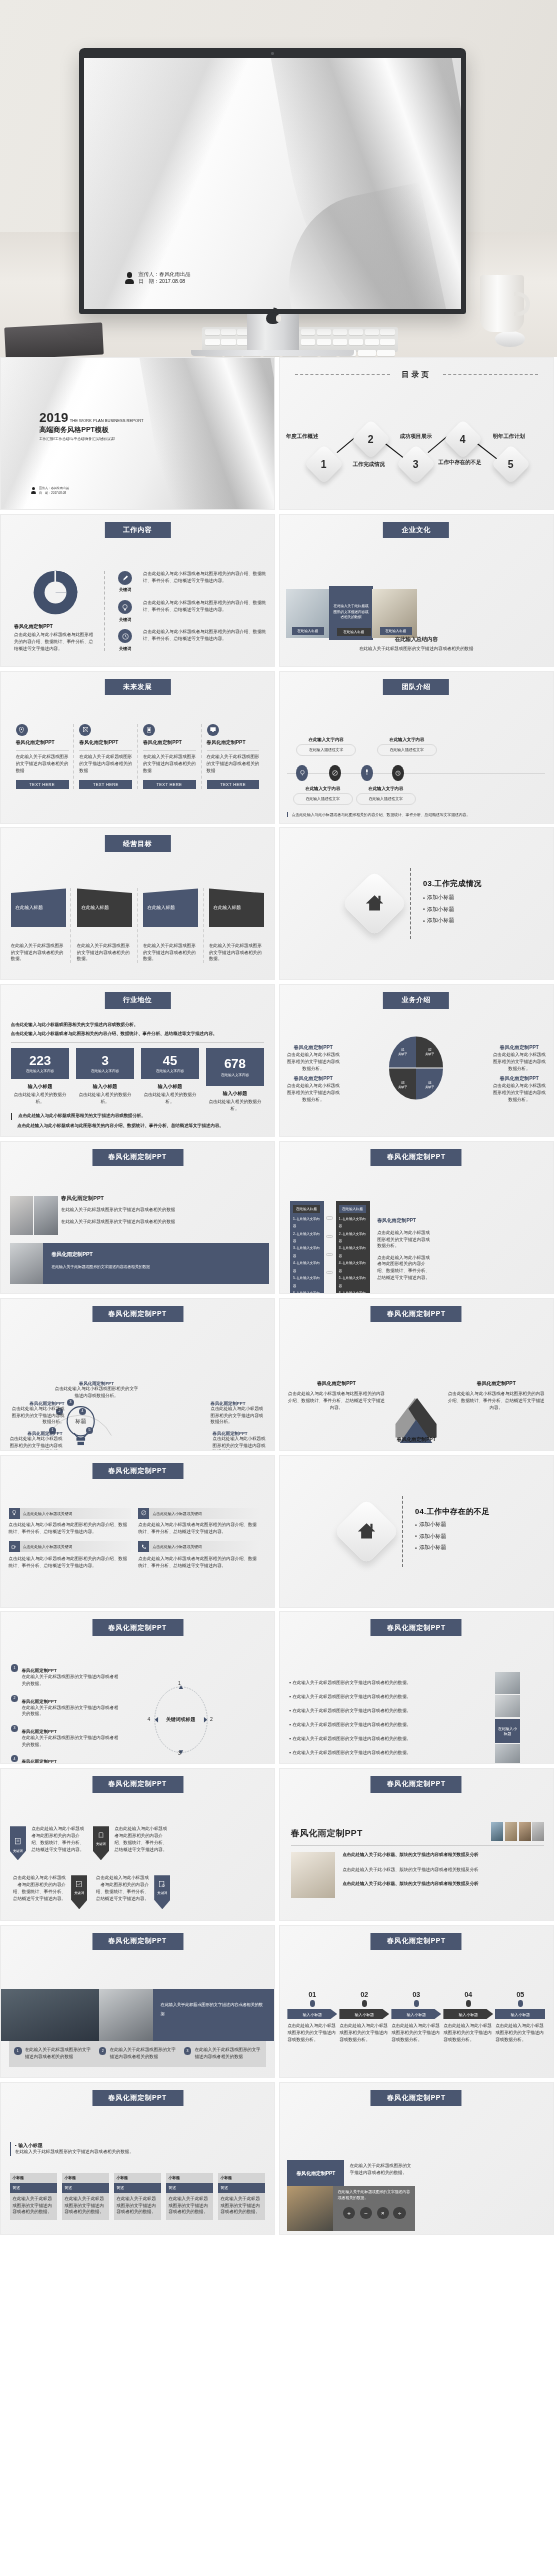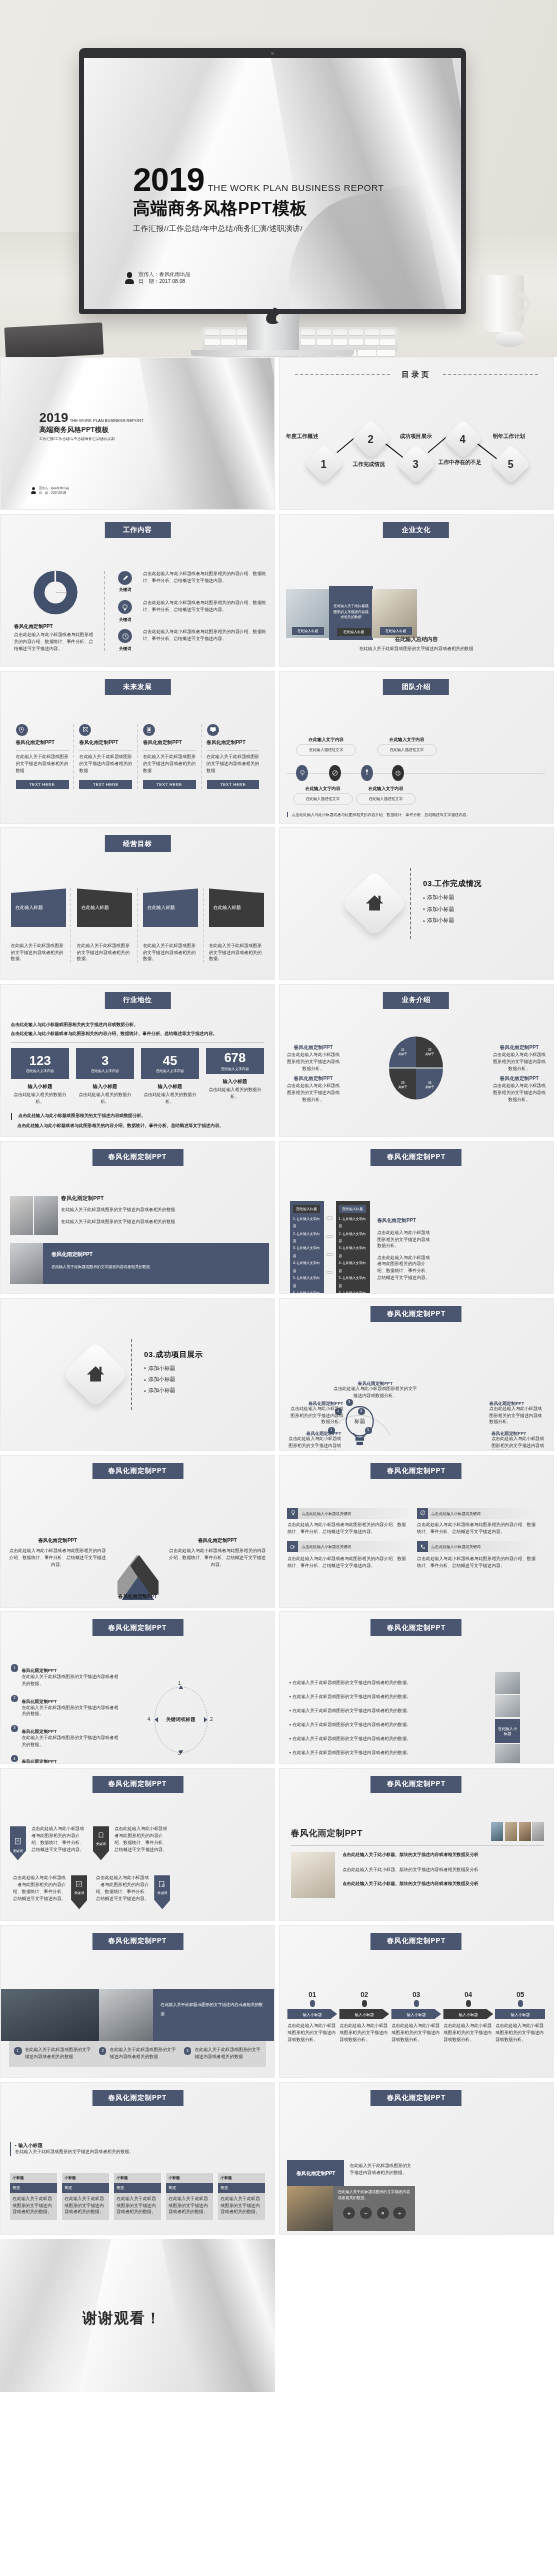--- a/index.html
+++ b/index.html
@@ -202,25 +202,20 @@
         <div class="handle"></div>
       </div>
 
     <div class="imac">
       <div class="bezel">
         <div class="cam"></div>
         <div class="screen">
           <div class="wave w1"></div>
             <div class="wave w2"></div>
             <div class="wave w3"></div>
-          <div class="hero-text">
-            <span class="hero-year">2019</span><span class="hero-sub-en">THE WORK PLAN BUSINESS REPORT</span>
-            <div class="hero-cn">高端商务风格PPT模板</div>
-            <div class="hero-tags">工作汇报//工作总结/年中总结/商务汇演/述职演讲/</div>
-          </div>
           <div class="hero-meta">
             <span class="person-ico">
                 <i class="h"></i>
                 <i class="b"></i>
               </span>
             <span class="lines">
               <div>宣传人：春风化雨出品</div>
               <div>日　期：2017.08.08</div>
             </span>
           </div>
@@ -500,21 +495,21 @@
     </div>
 
     <div class="slide">
       <div class="hdr">行业地位</div>
       <div class="p" style="position:absolute;left:9.8px;top:37px;font-weight:bold">点击此处输入与此小标题或图形相关的文字描述内容或数据分析。</div>
       <div class="p" style="position:absolute;left:9.8px;top:46px;right:9.8px;font-weight:bold">点击此处输入与此小标题或者与此图形相关的内容介绍、数据统计、事件分析、总结概述等文字描述内容。</div>
       <div style="position:absolute;left:9.8px;right:9.8px;top:57px;height:0.5px;background:#cfcfcf"></div>
       <div style="position:absolute;left:9.8px;right:9.8px;top:63px;display:flex;gap:6.5px">
         <div style="flex:1;text-align:center">
           <div class="bx-navy" style="padding:5.4px 0">
-            <div style="font-size:13px;font-weight:bold;line-height:1">123</div>
+            <div style="font-size:13px;font-weight:bold;line-height:1">223</div>
             <div style="font-size:3.5px;margin-top:2.7px">在此输入文字内容</div>
           </div>
           <div class="pb" style="margin-top:4.4px">输入小标题</div>
           <div class="p" style="margin-top:2.7px">点击此处输入相关的数据分析。</div>
         </div>
         <div style="flex:1;text-align:center">
           <div class="bx-navy" style="padding:5.4px 0">
             <div style="font-size:13px;font-weight:bold;line-height:1">3</div>
             <div style="font-size:3.5px;margin-top:2.7px">在此输入文字内容</div>
           </div>
@@ -523,21 +518,21 @@
         </div>
         <div style="flex:1;text-align:center">
           <div class="bx-navy" style="padding:5.4px 0">
             <div style="font-size:13px;font-weight:bold;line-height:1">45</div>
             <div style="font-size:3.5px;margin-top:2.7px">在此输入文字内容</div>
           </div>
           <div class="pb" style="margin-top:4.4px">输入小标题</div>
           <div class="p" style="margin-top:2.7px">点击此处输入相关的数据分析。</div>
         </div>
         <div style="flex:1;text-align:center">
-          <div class="bx-navy" style="padding:3px 0">
+          <div class="bx-navy" style="padding:9px 0">
             <div style="font-size:13px;font-weight:bold;line-height:1">678</div>
             <div style="font-size:3.5px;margin-top:2.7px">在此输入文字内容</div>
           </div>
           <div class="pb" style="margin-top:4.4px">输入小标题</div>
           <div class="p" style="margin-top:2.7px">点击此处输入相关的数据分析。</div>
         </div>
       </div>
       <div style="position:absolute;left:9.8px;right:9.8px;bottom:6.5px">
         <div class="p" style="font-weight:bold;padding-left:6.5px;border-left:1.6px double #333">点击此处输入与此小标题或图形相关的文字描述内容或数据分析。</div>
         <div class="p" style="font-weight:bold;margin-top:2.7px;padding-left:6.5px">点击此处输入与此小标题或者与此图形相关的内容介绍、数据统计、事件分析、总结概述等文字描述内容。</div>
@@ -634,39 +629,20 @@
           </div>
         </div>
         <div style="width:60px;padding-left:5.4px;padding-top:16.3px">
           <div class="pb navy">春风化雨定制PPT</div>
           <div class="p" style="margin-top:6.5px">点击此处输入与此小标题或图形相关的文字描述内容或数据分析。</div>
           <div class="p" style="margin-top:4.4px">点击此处输入与此小标题或者与此图形相关的内容介绍、数据统计、事件分析、总结概述等文字描述内容。</div>
         </div>
       </div>
     </div>
 
-    <div class="slide">
-      <div class="sec">
-        <div class="diamond">
-            <span class="home"><svg width="19.6" height="17.4" viewBox="0 0 36 32">
-                <path d="M18 2 L34 17 L28 17 L28 30 L8 30 L8 17 L2 17 Z" fill="#3a3a3a"></path>
-                <rect x="25" y="3" width="4" height="9" fill="#3a3a3a"></rect>
-              </svg></span>
-          </div>
-        <div class="divline"></div>
-        <div class="txt">
-          <div class="t">03.成功项目展示</div>
-          <div class="b">
-            <div>添加小标题</div>
-            <div>添加小标题</div>
-            <div>添加小标题</div>
-          </div>
-        </div>
-      </div>
-    </div>
 
     <div class="slide">
       <div class="hdr wide">春风化雨定制PPT</div>
       <svg style="position:absolute;left:42px;top:82px" width="74" height="60" viewBox="0 0 135 110">
         <path d="M10 100 A65 70 0 0 1 125 100" fill="none" stroke="#b9b9b9" stroke-width="1"></path>
       </svg>
       <svg style="position:absolute;left:57px;top:106px" width="46" height="46" viewBox="0 0 85 85">
         <ellipse cx="42" cy="30" rx="25" ry="27" fill="none" stroke="#42506b" stroke-width="2.2"></ellipse>
         <path d="M30 52 Q42 72 54 52" fill="none" stroke="#42506b" stroke-width="2.2"></path>
         <rect x="34" y="60" width="16" height="6" fill="#42506b"></rect>
@@ -776,20 +752,39 @@
                   <path d="M2 1.5 L4 1.5 L4.8 3.6 L3.6 4.5 Q4.8 6.6 6.5 7.3 L7.4 6.1 L9 7 L9 8.6 Q5 9 2 5 Z" fill="#fff"></path>
                 </svg>
               </span>
             <span style="font-size:3.8px;margin-left:3.3px">点击此处输入小标题或关键词</span>
           </div>
           <div class="p" style="margin-top:3.8px">点击此处输入与此小标题或者与此图形相关的内容介绍、数据统计、事件分析、总结概述等文字描述内容。</div>
         </div>
       </div>
     </div>
 
+    <div class="slide">
+      <div class="sec">
+        <div class="diamond">
+            <span class="home"><svg width="19.6" height="17.4" viewBox="0 0 36 32">
+                <path d="M18 2 L34 17 L28 17 L28 30 L8 30 L8 17 L2 17 Z" fill="#3a3a3a"></path>
+                <rect x="25" y="3" width="4" height="9" fill="#3a3a3a"></rect>
+              </svg></span>
+          </div>
+        <div class="divline"></div>
+        <div class="txt">
+          <div class="t">04.工作中存在的不足</div>
+          <div class="b">
+            <div>添加小标题</div>
+            <div>添加小标题</div>
+            <div>添加小标题</div>
+          </div>
+        </div>
+      </div>
+    </div>
 
     <div class="slide">
       <div class="hdr wide">春风化雨定制PPT</div>
       <div style="position:absolute;left:9.8px;top:52px;width:109px">
         <div style="display:flex;gap:3.3px;margin-bottom:6.5px">
           <span class="circ" style="width:7.6px;height:7.6px;font-size:3.5px;flex:none">
               <span>1</span>
             </span>
           <span><b style="font-size:4.4px">春风化雨定制PPT</b><div class="p">在此输入关于此标题或图形的文字描述内容或者相关的数据。</div></span>
         </div>
@@ -1020,21 +1015,16 @@
           <div style="display:flex;gap:4.4px;margin-top:5.4px;justify-content:center">
             <span style="width:12.5px;height:12.5px;border-radius:50%;background:#3f3f3f;display:flex;align-items:center;justify-content:center;font-size:6px">+</span>
             <span style="width:12.5px;height:12.5px;border-radius:50%;background:#3f3f3f;display:flex;align-items:center;justify-content:center;font-size:6px">−</span>
             <span style="width:12.5px;height:12.5px;border-radius:50%;background:#3f3f3f;display:flex;align-items:center;justify-content:center;font-size:6px">×</span>
             <span style="width:12.5px;height:12.5px;border-radius:50%;background:#3f3f3f;display:flex;align-items:center;justify-content:center;font-size:6px">÷</span>
           </div>
         </div>
       </div>
     </div>
 
-    <div class="thanks">
-      <div style="position:absolute;left:-6%;top:-10%;width:40%;height:125%;background:linear-gradient(100deg,rgba(255,255,255,0),rgba(185,185,185,.55) 45%,rgba(255,255,255,0));transform:skewX(-12deg)"></div>
-      <div style="position:absolute;right:-6%;top:-10%;width:42%;height:125%;background:linear-gradient(80deg,rgba(255,255,255,0) 10%,rgba(170,170,170,.5) 45%,rgba(255,255,255,.8) 72%,rgba(160,160,160,.45));transform:skewX(10deg)"></div>
-      <div class="t">谢谢观看！</div>
-    </div>
 
   </div>
 </div>
 
 
 </body></html>

